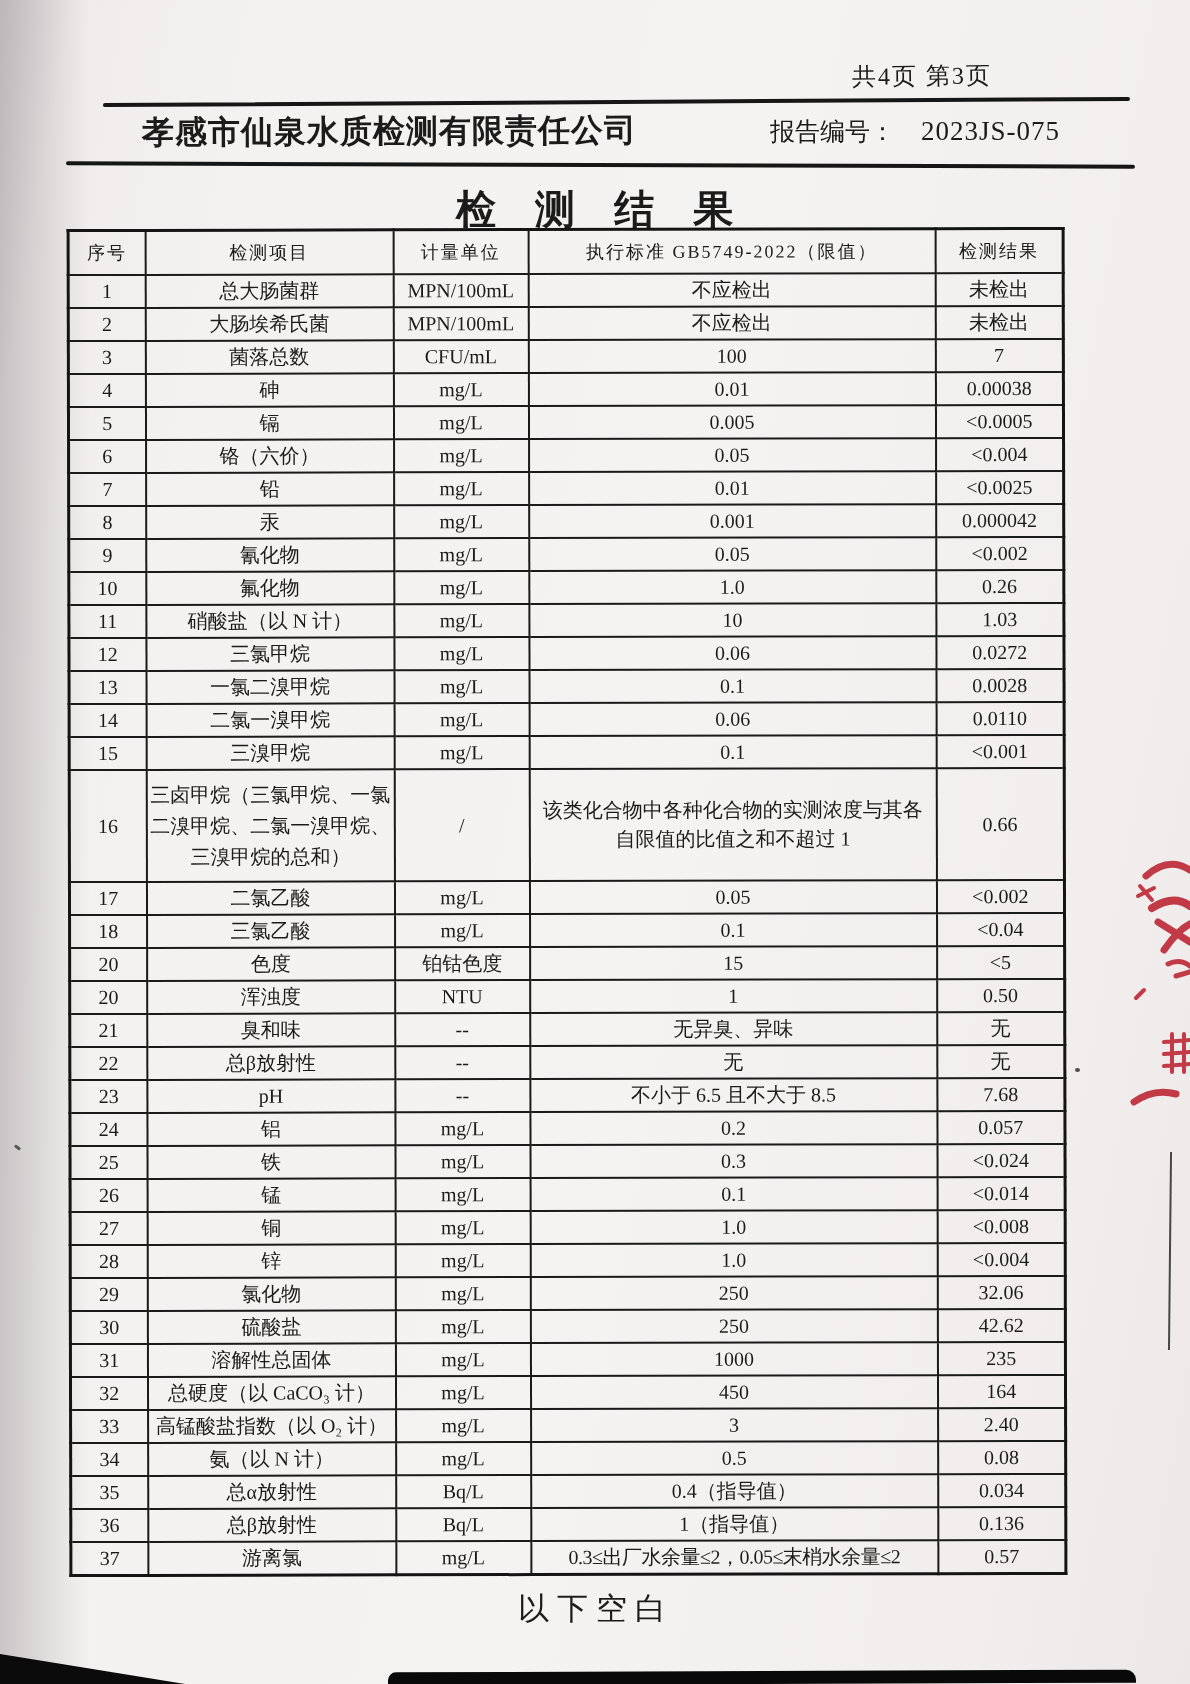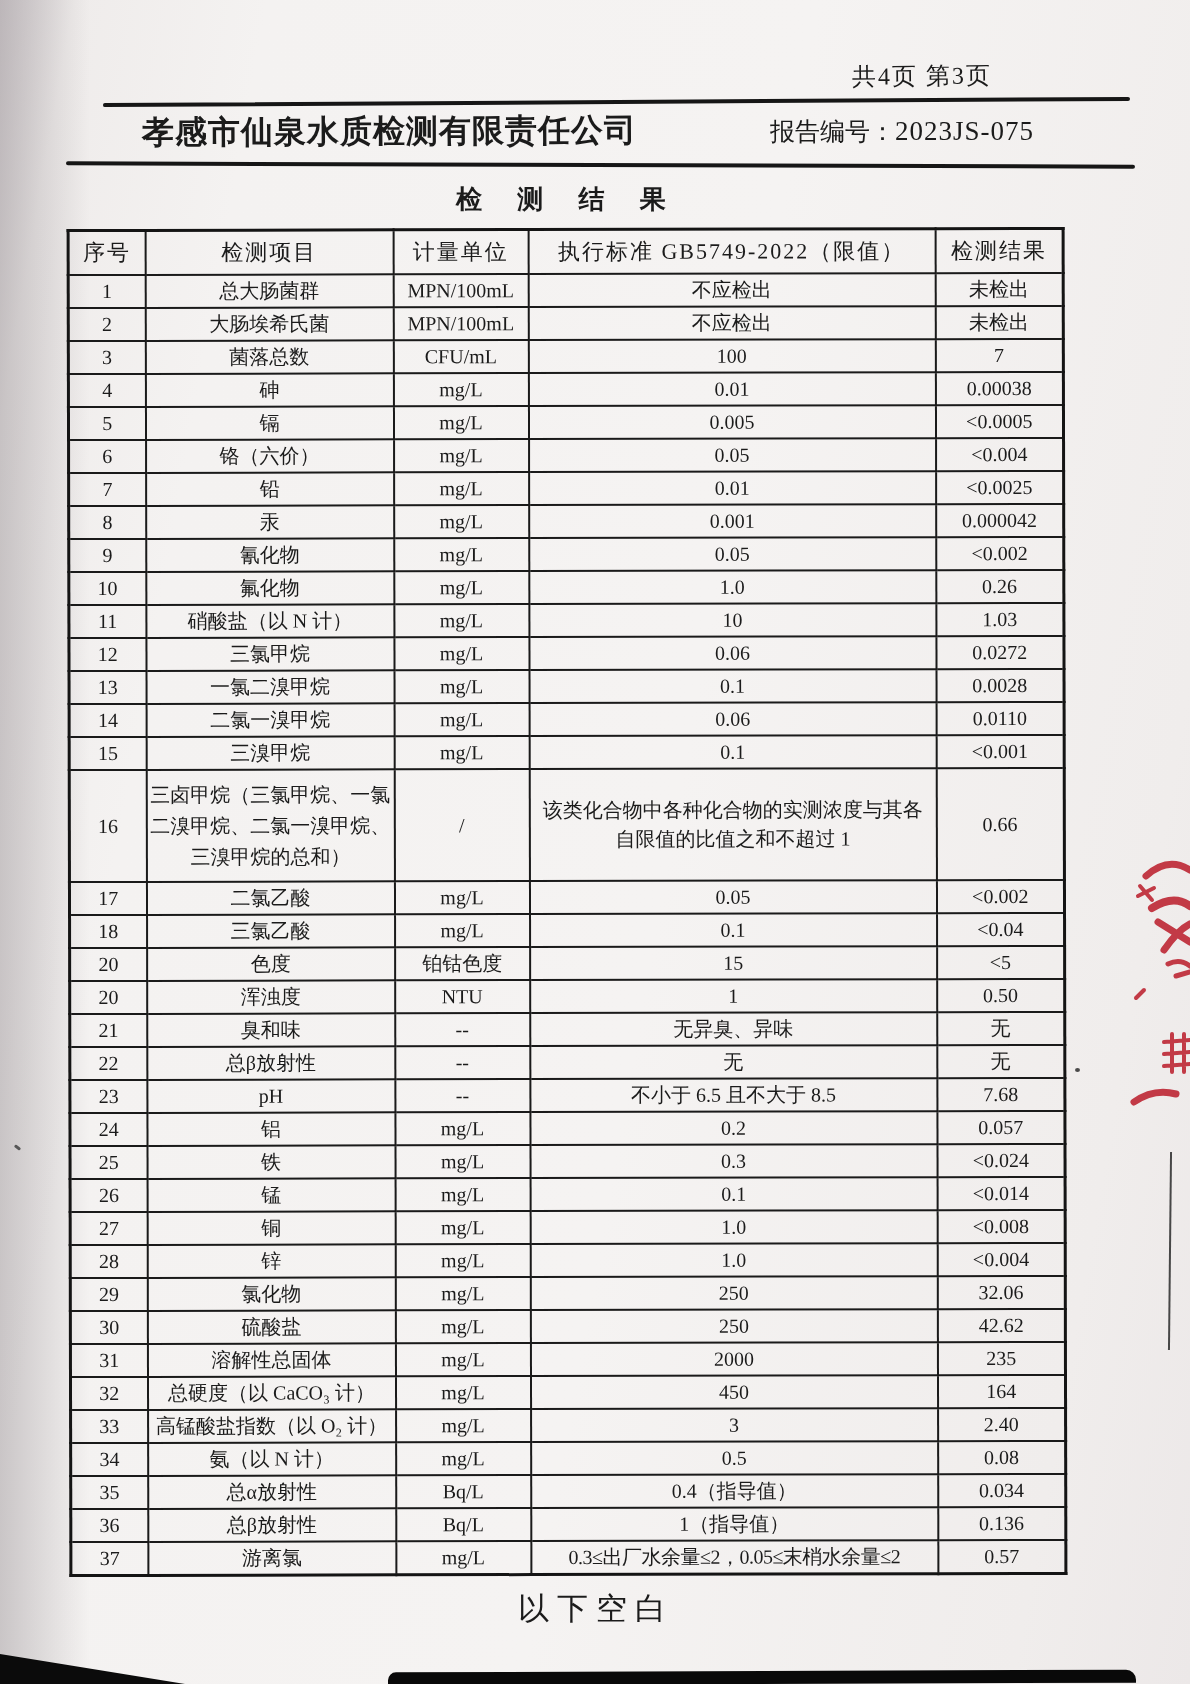--- a/index.html
+++ b/index.html
@@ -10,33 +10,33 @@
   }
   .edge-shade-left{position:absolute;left:0;top:0;width:90px;height:100%;
     background:linear-gradient(to right,rgba(150,143,147,.45),rgba(150,143,147,0));pointer-events:none;}
   .page-info{position:absolute;left:852px;top:60px;font-size:24px;letter-spacing:2px;transform:rotate(-0.6deg);}
   .rule{position:absolute;background:#161616;border-radius:2px;}
   .rule1{left:103px;top:100px;width:1027px;height:4px;transform:rotate(-0.35deg);}
   .rule2{left:66px;top:163px;width:1069px;height:4px;transform:rotate(0.18deg);}
   .company{position:absolute;left:142px;top:110px;font-family:"Liberation Sans",sans-serif;
     font-weight:bold;font-size:32px;letter-spacing:1px;transform:rotate(-0.3deg);}
   .report{position:absolute;left:770px;top:115px;font-size:25px;white-space:nowrap;}
-  .report .no{font-size:27px;letter-spacing:1px;}
+  .report .no{font-size:27px;margin-left:26px;letter-spacing:1px;}
   .doc-title{position:absolute;left:456px;top:182px;font-family:"Liberation Sans",sans-serif;
-    font-weight:bold;font-size:26px;letter-spacing:14px;white-space:nowrap;}
+    font-weight:bold;font-size:40px;letter-spacing:14px;white-space:nowrap;}
   table.results{
     position:absolute;left:68px;top:228px;width:995px;border-collapse:collapse;
     transform:rotate(-0.12deg);table-layout:fixed;
   }
   table.results th,table.results td{
     border:2px solid #1a1a1a;text-align:center;vertical-align:middle;
     font-size:20px;padding:0 3px;overflow:hidden;
   }
   table.results{border:3px solid #141414;}
-  table.results th{height:42px;font-size:22px;font-weight:normal;letter-spacing:2px;}
+  table.results th{height:42px;font-size:18px;font-weight:normal;letter-spacing:2px;}
   table.results td{height:31px;}
   table.results tr.tall td{height:110px;}
   td.left{text-align:left;padding:0 9px;line-height:1.55;font-size:19.5px;font-family:Liberation Serif, serif;}
   td.c-standard{line-height:1.45;margin-top:8px;}
   td.fit{font-size:17.5px;letter-spacing:-0.5px;}
   .footer-note{position:absolute;left:518px;top:1588px;font-size:31px;letter-spacing:8px;}
   .stamp{position:absolute;left:1124px;top:790px;width:66px;height:330px;color:#c23a46;}
   .vline{position:absolute;left:1169px;top:1152px;width:2px;height:198px;background:#474747;transform:rotate(0.6deg);}
   .corner-wedge{position:absolute;left:0;bottom:0;width:0;height:0;
     border-bottom:30px solid #0b0b0b;border-right:185px solid transparent;}
@@ -282,21 +282,21 @@
         <td class="c-no">30</td>
         <td class="c-item">硫酸盐</td>
         <td class="c-unit">mg/L</td>
         <td class="c-standard">250</td>
         <td class="c-result">42.62</td>
       </tr>
       <tr>
         <td class="c-no">31</td>
         <td class="c-item">溶解性总固体</td>
         <td class="c-unit">mg/L</td>
-        <td class="c-standard">2000</td>
+        <td class="c-standard">1000</td>
         <td class="c-result">235</td>
       </tr>
       <tr>
         <td class="c-no">32</td>
         <td class="c-item">总硬度（以 CaCO₃ 计）</td>
         <td class="c-unit">mg/L</td>
         <td class="c-standard">450</td>
         <td class="c-result">164</td>
       </tr>
       <tr>

